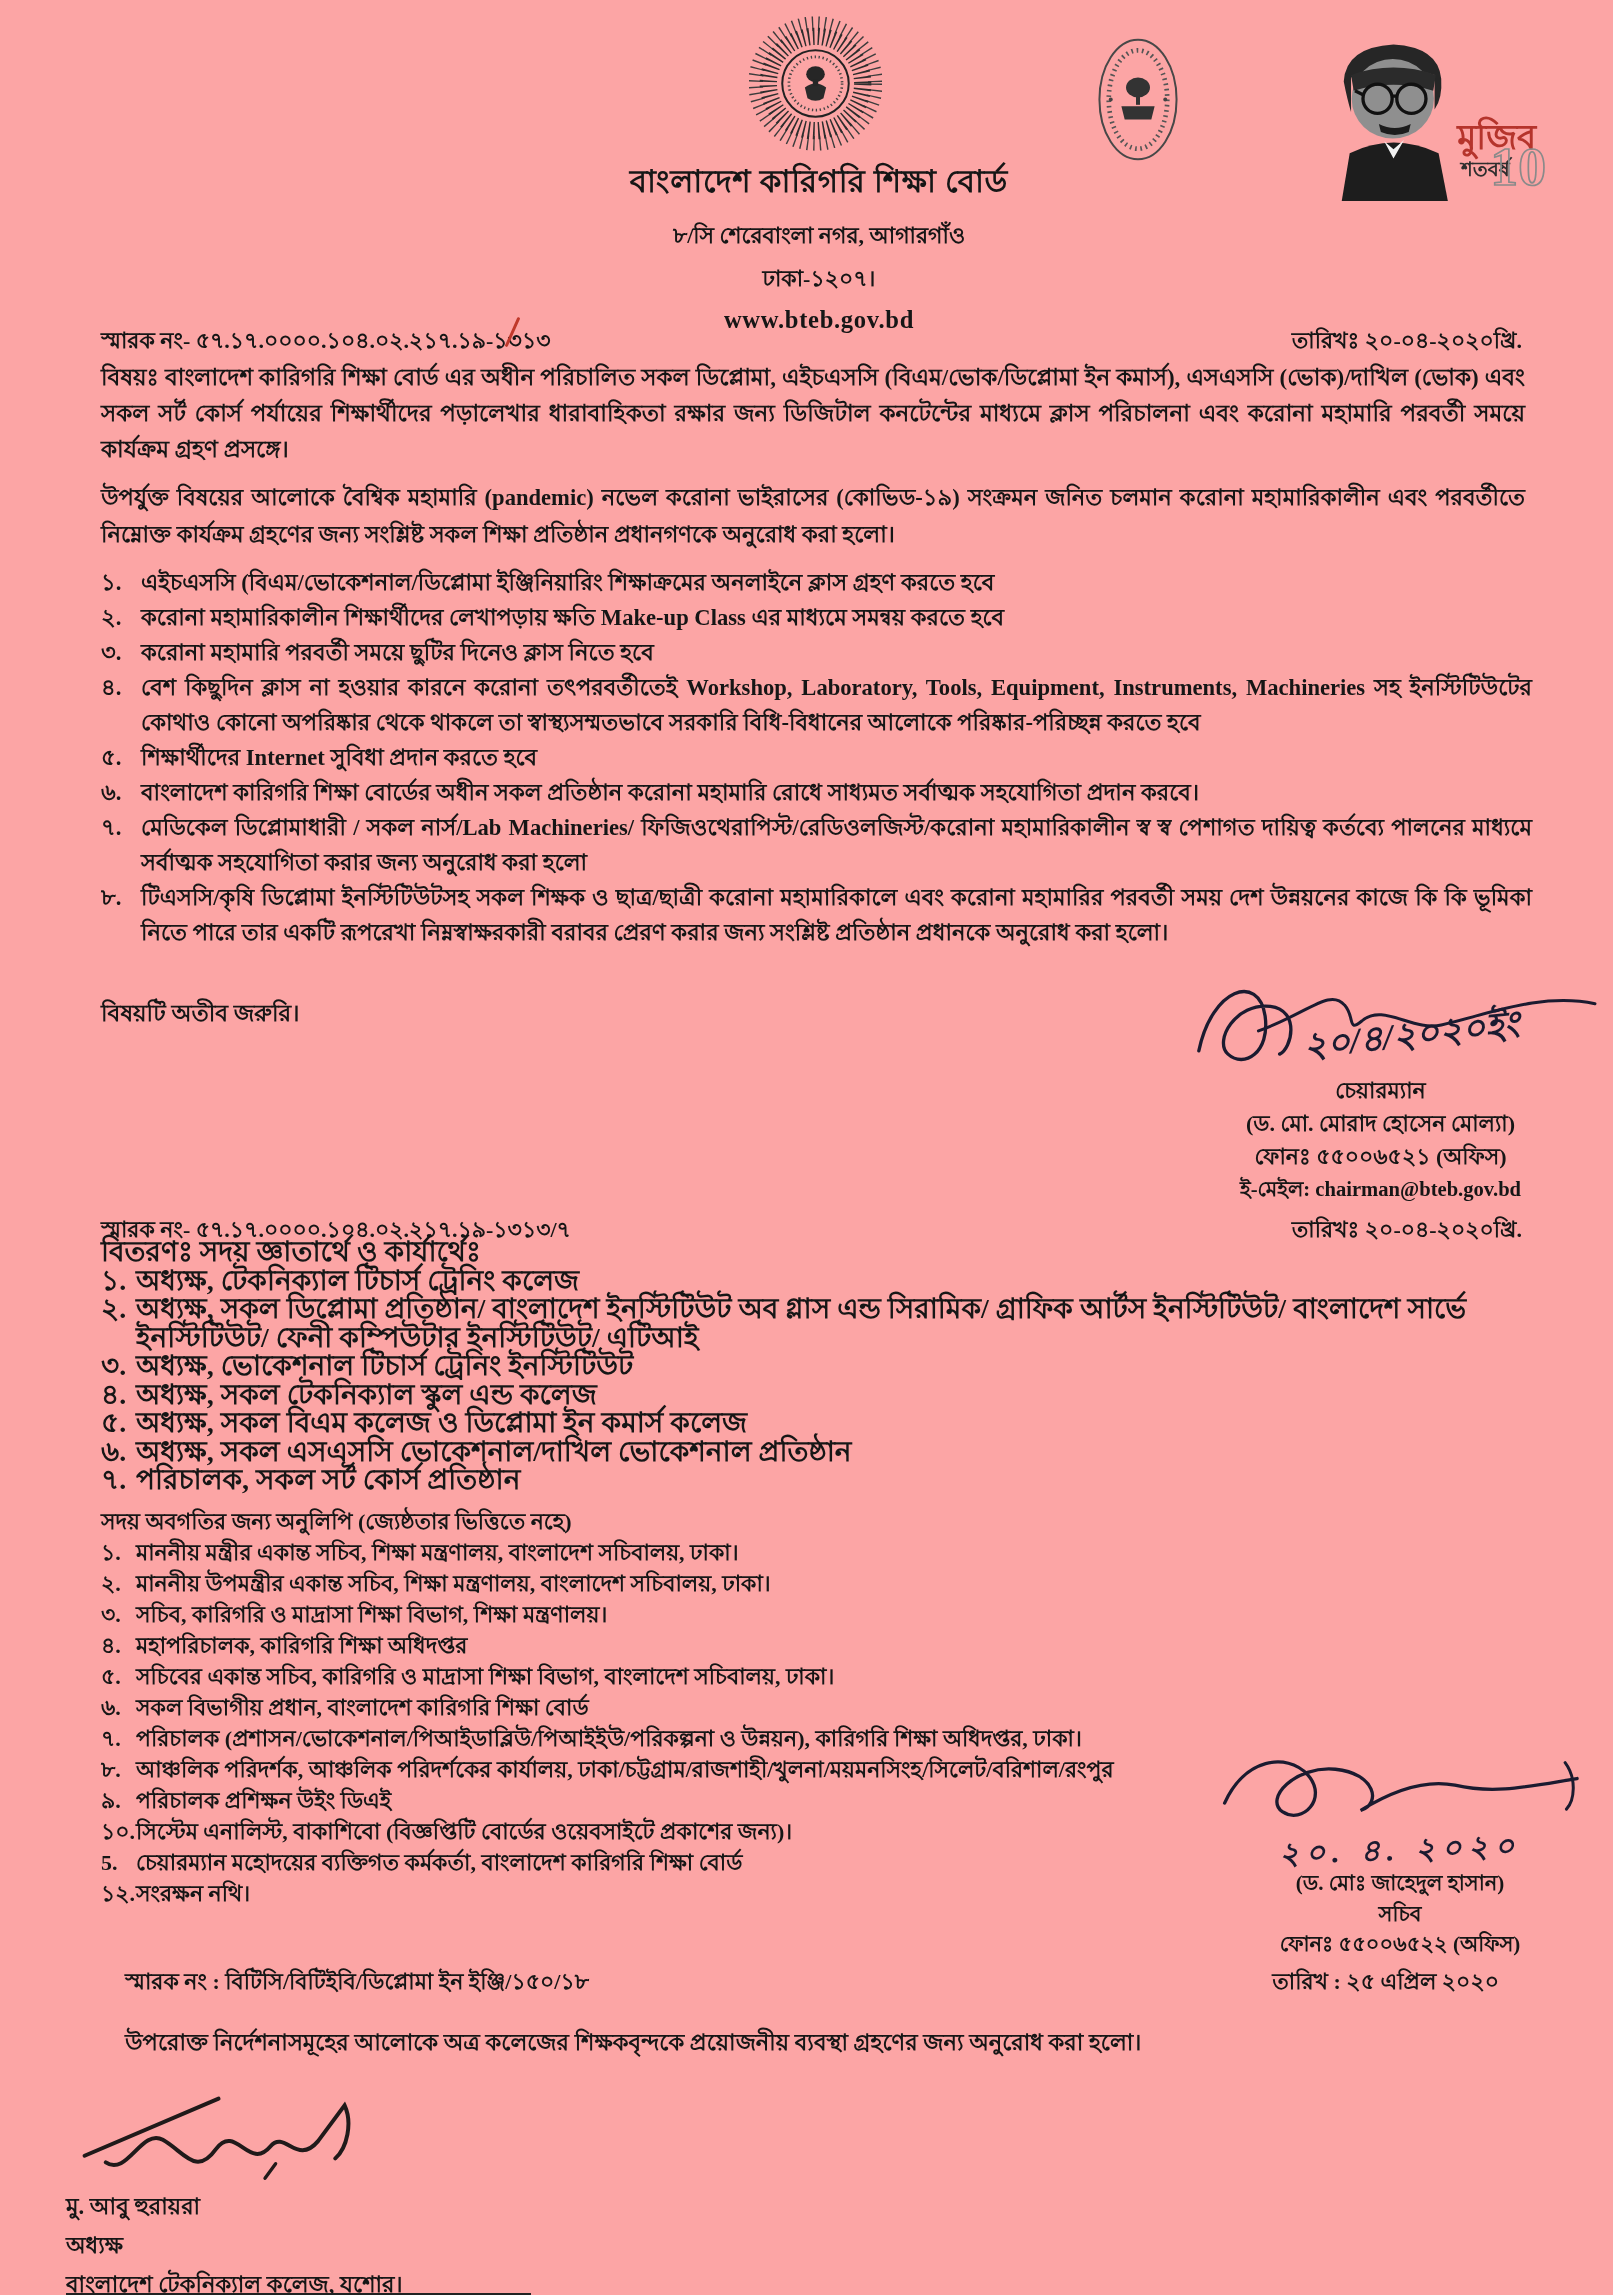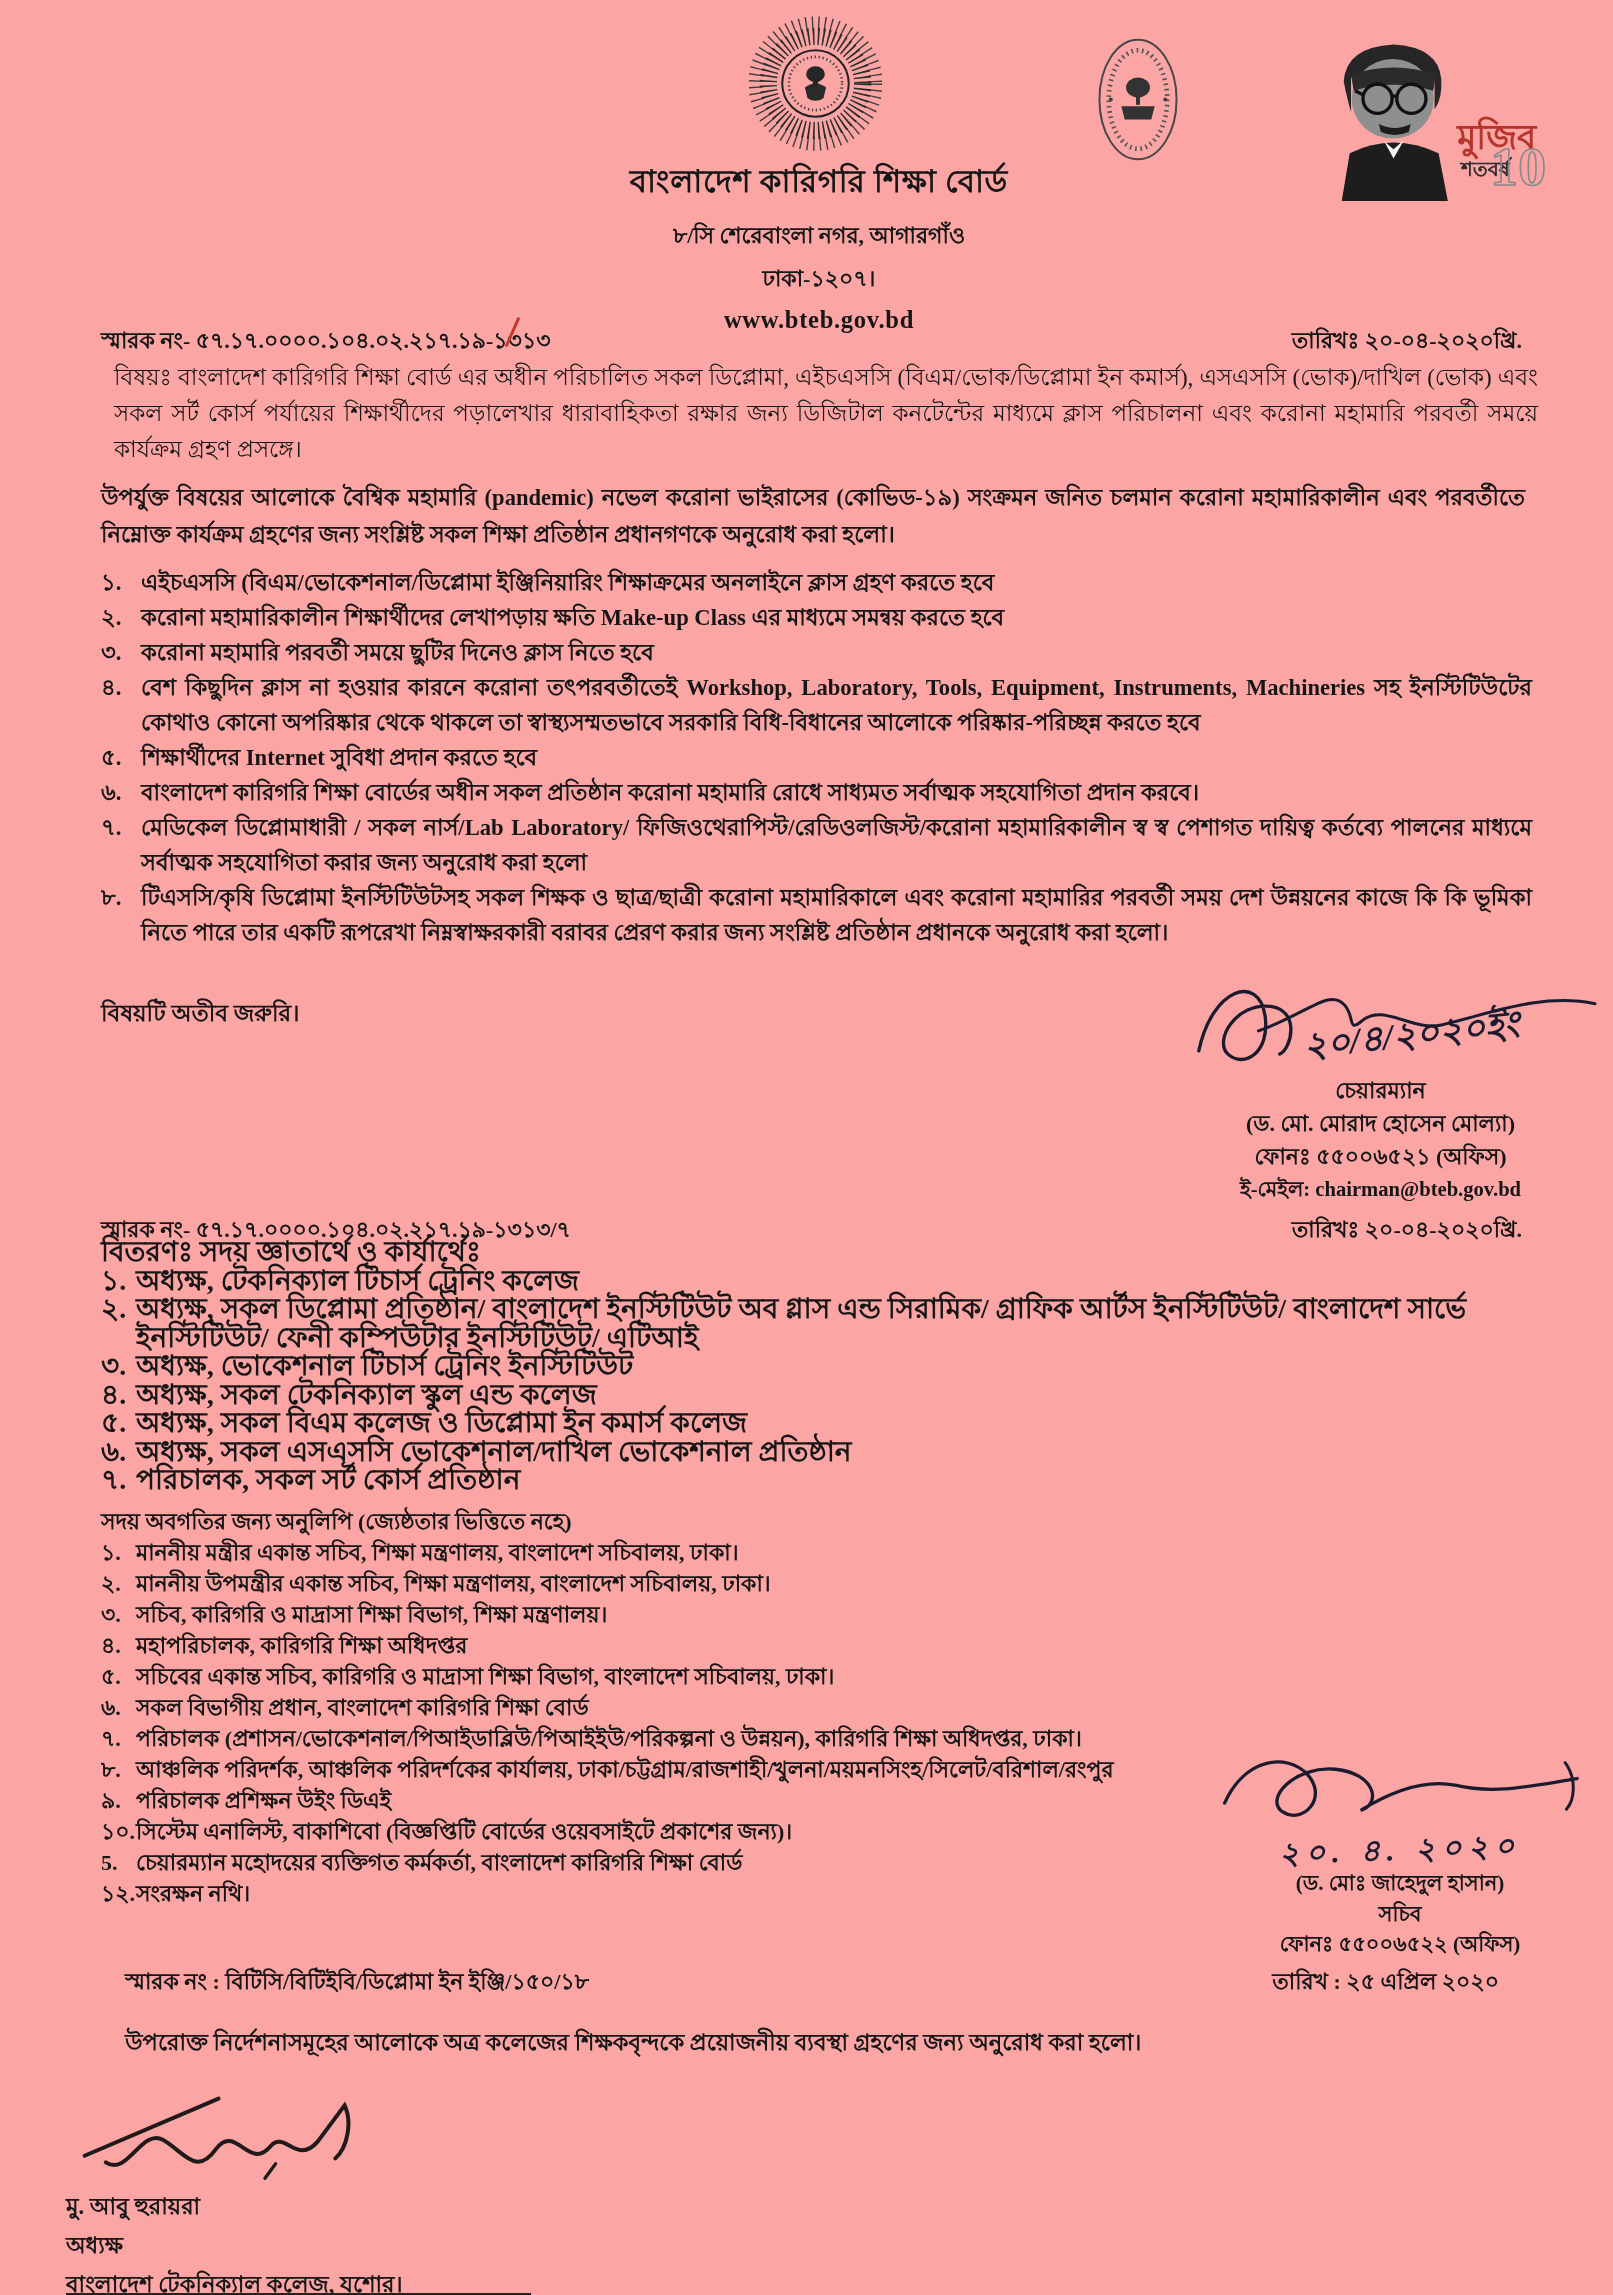--- a/index.html
+++ b/index.html
@@ -16,22 +16,22 @@
   .addr{font-size:22px;margin-top:9.3px;}
   .addr2{font-size:22px;margin-top:6px;}
   .website{font-size:24.6px;font-weight:bold;margin-top:8px;letter-spacing:0.7px;}
   
   .memo-row{left:101px;width:1421px;display:flex;justify-content:space-between;
     font-size:22px;font-weight:bold;text-align:center;}
   .memo-row .lbl{position:relative;}
   .red-slash{position:absolute;left:410px;top:-6.6px;width:2.7px;height:32px;
     background:#c0392b;transform:rotate(24deg);border-radius:1.3px;}
   
-  .subject{top:360px;left:101px;width:1424px;font-size:23px;font-weight:normal;
-    line-height:36px;text-align:justify;margin-left:13px;}
+  .subject{top:360px;left:101px;width:1424px;font-size:23px;font-weight:bold;
+    line-height:36px;text-align:justify;}
   .intro{top:479px;left:101px;width:1424px;font-size:22.6px;line-height:37px;text-align:justify;}
   .directives{top:565px;left:101px;width:1431px;font-size:22.6px;line-height:35px;}
   .dir-item{padding-left:40px;text-indent:-40px;text-align:justify;}
   .dir-item .num{display:inline-block;width:40px;text-indent:0;}
   .urgent{top:995px;left:101px;font-size:23px;font-weight:bold;}
   
   .sig-chairman{top:968px;left:1148px;width:465px;text-align:center;}
   .sig-chairman .line{font-size:22px;font-weight:bold;line-height:33px;}
   .sig-chairman .small{font-size:20.6px;}
   
@@ -125,21 +125,21 @@
       <div class="dir-item"><span class="num">২.</span><span>করোনা মহামারিকালীন শিক্ষার্থীদের লেখাপড়ায় ক্ষতি Make-up Class এর মাধ্যমে সমন্বয় করতে হবে</span></div>
 
       <div class="dir-item"><span class="num">৩.</span><span>করোনা মহামারি পরবর্তী সময়ে ছুটির দিনেও ক্লাস নিতে হবে</span></div>
 
       <div class="dir-item"><span class="num">৪.</span><span>বেশ কিছুদিন ক্লাস না হওয়ার কারনে করোনা তৎপরবর্তীতেই Workshop, Laboratory, Tools, Equipment, Instruments, Machineries সহ ইনস্টিটিউটের কোথাও কোনো অপরিষ্কার থেকে থাকলে তা স্বাস্থ্যসম্মতভাবে সরকারি বিধি-বিধানের আলোকে পরিষ্কার-পরিচ্ছন্ন করতে হবে</span></div>
 
       <div class="dir-item"><span class="num">৫.</span><span>শিক্ষার্থীদের Internet সুবিধা প্রদান করতে হবে</span></div>
 
       <div class="dir-item"><span class="num">৬.</span><span>বাংলাদেশ কারিগরি শিক্ষা বোর্ডের অধীন সকল প্রতিষ্ঠান করোনা মহামারি রোধে সাধ্যমত সর্বাত্মক সহযোগিতা প্রদান করবে।</span></div>
 
-      <div class="dir-item"><span class="num">৭.</span><span>মেডিকেল ডিপ্লোমাধারী / সকল নার্স/Lab Laboratory/ ফিজিওথেরাপিস্ট/রেডিওলজিস্ট/করোনা মহামারিকালীন স্ব স্ব পেশাগত দায়িত্ব কর্তব্যে পালনের মাধ্যমে সর্বাত্মক সহযোগিতা করার জন্য অনুরোধ করা হলো</span></div>
+      <div class="dir-item"><span class="num">৭.</span><span>মেডিকেল ডিপ্লোমাধারী / সকল নার্স/Lab Machineries/ ফিজিওথেরাপিস্ট/রেডিওলজিস্ট/করোনা মহামারিকালীন স্ব স্ব পেশাগত দায়িত্ব কর্তব্যে পালনের মাধ্যমে সর্বাত্মক সহযোগিতা করার জন্য অনুরোধ করা হলো</span></div>
 
       <div class="dir-item"><span class="num">৮.</span><span>টিএসসি/কৃষি ডিপ্লোমা ইনস্টিটিউটসহ সকল শিক্ষক ও ছাত্র/ছাত্রী করোনা মহামারিকালে এবং করোনা মহামারির পরবর্তী সময় দেশ উন্নয়নের কাজে কি কি ভূমিকা নিতে পারে তার একটি রূপরেখা নিম্নস্বাক্ষরকারী বরাবর প্রেরণ করার জন্য সংশ্লিষ্ট প্রতিষ্ঠান প্রধানকে অনুরোধ করা হলো।</span></div>
     </div>
 
   <div class="abs urgent">বিষয়টি অতীব জরুরি।</div>
 
   <div class="abs sig-chairman">
     <svg class="sig-svg" width="458" height="106" viewBox="0 0 690 160">
       <path d="M 70 125 C 90 30 160 8 170 72 C 178 128 138 152 114 130 C 92 110 126 52 178 58 C 224 64 210 122 192 130" fill="none" stroke="#1b1b30" stroke-width="5" stroke-linecap="round"></path>
       <path d="M 160 95 C 235 68 268 30 290 56 C 306 74 294 98 316 80 C 348 52 392 96 436 86 C 500 72 586 36 668 54" fill="none" stroke="#1b1b30" stroke-width="4.5" stroke-linecap="round"></path>

